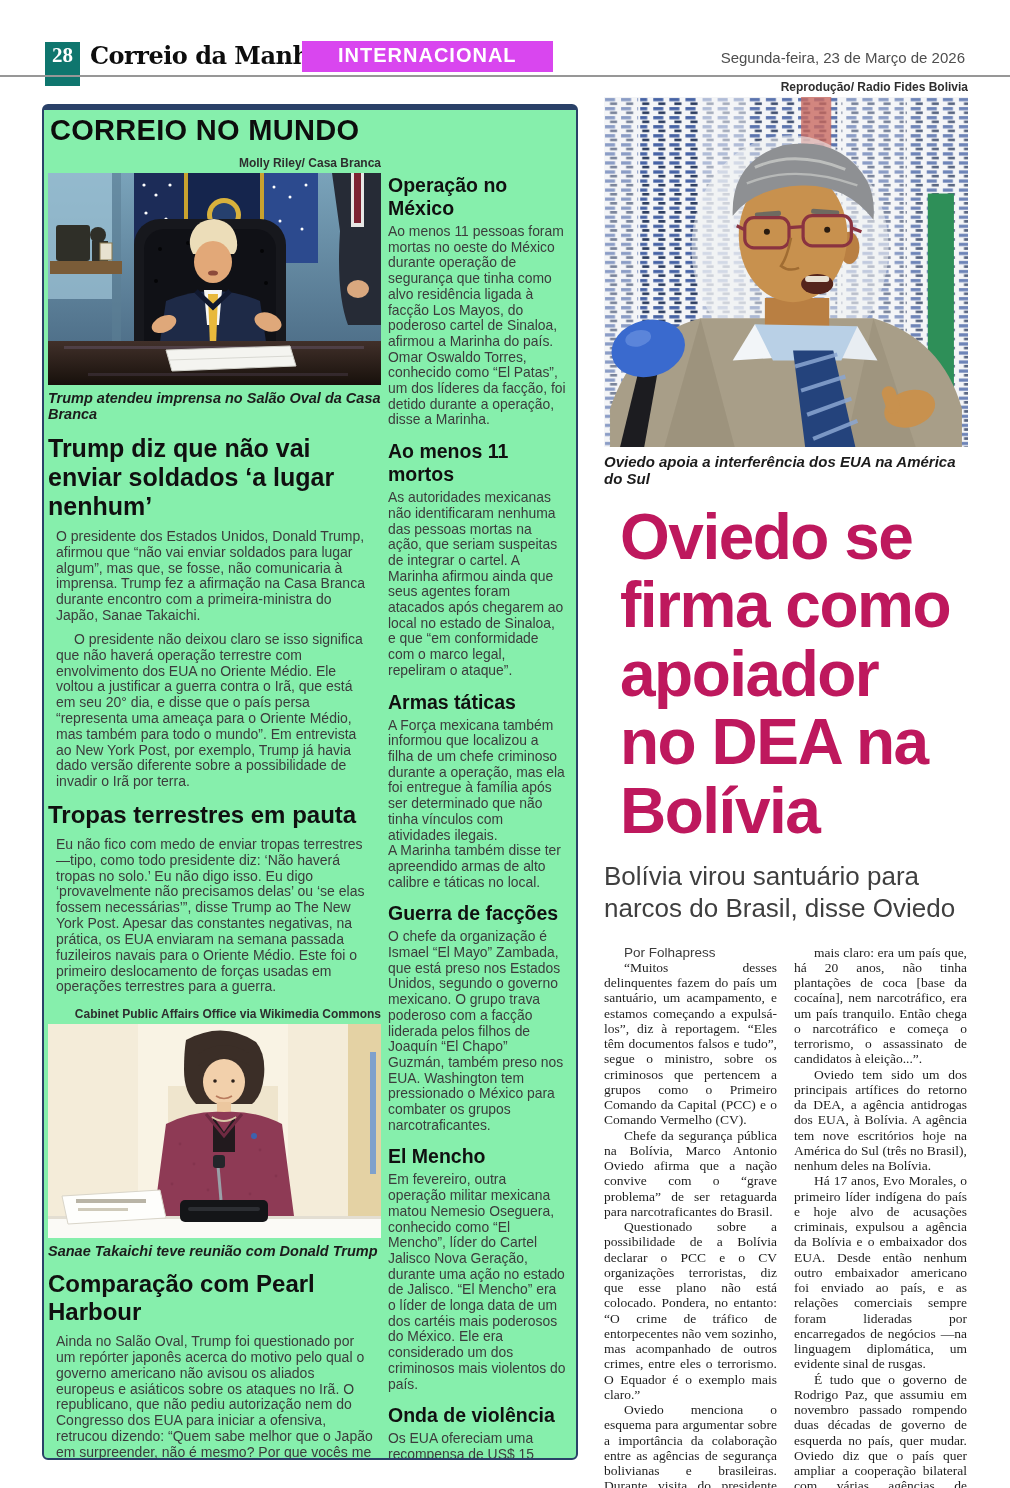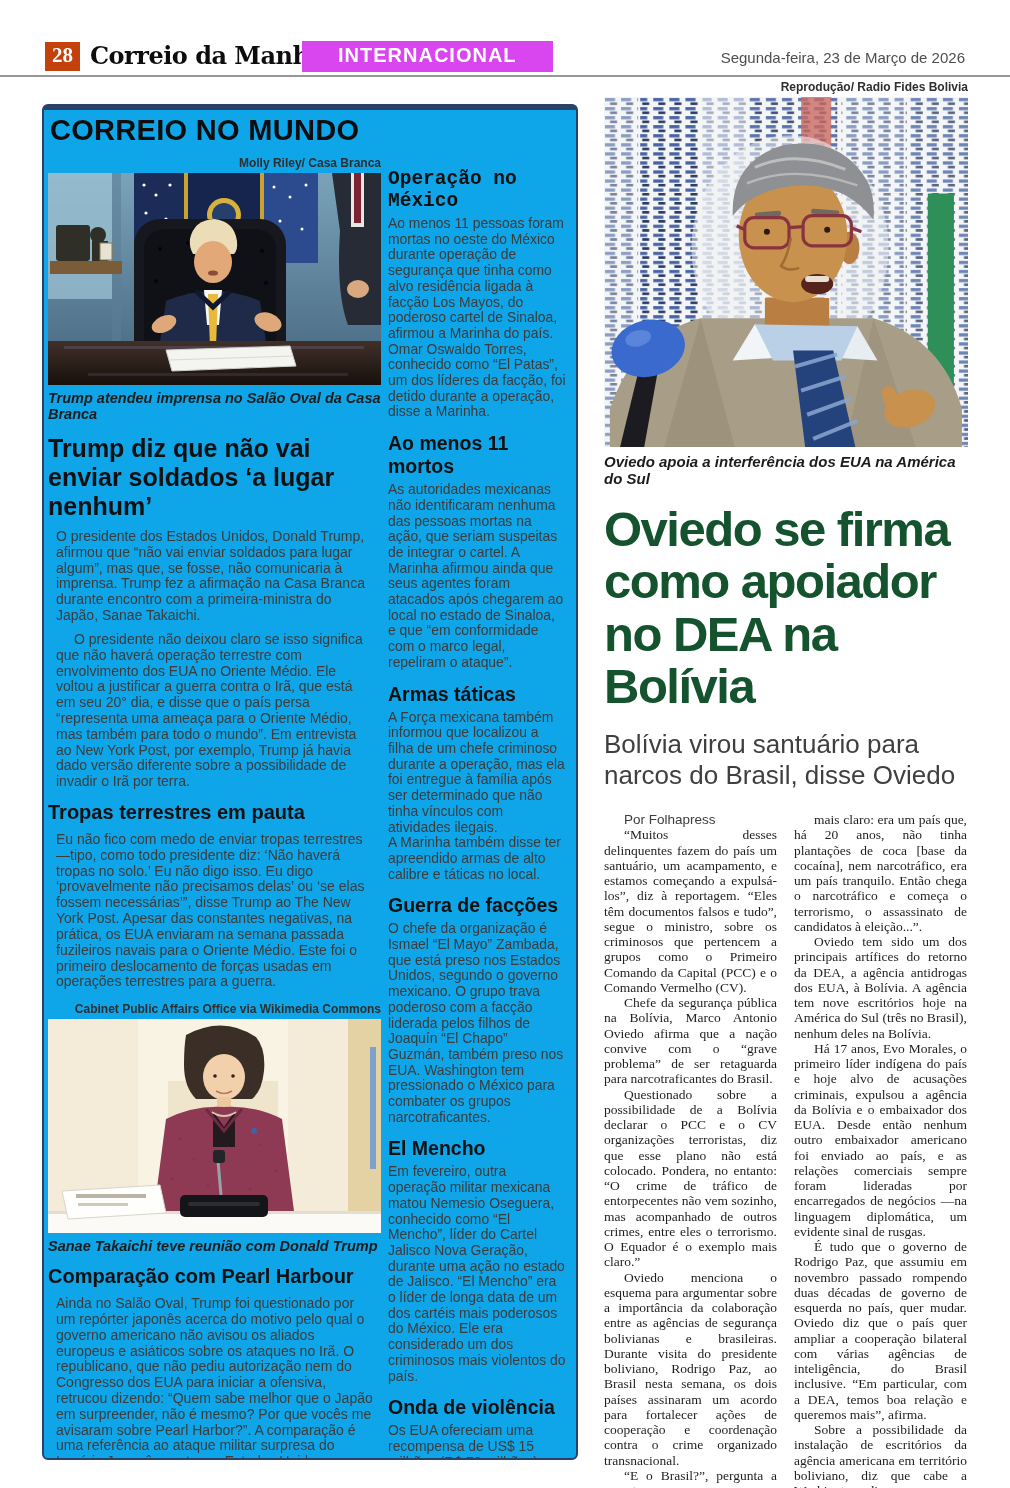--- a/index.html
+++ b/index.html
@@ -2,55 +2,55 @@
 <html lang="pt"><head>
 <meta charset="utf-8">
 <title>Correio da Manhã — Internacional</title>
 <style>
   html,body{margin:0;padding:0;}
   body{
     width:1010px;height:1488px;position:relative;background:#ffffff;
     font-family:"Liberation Sans",sans-serif;color:#222;overflow:hidden;
   }
   
-  .hdr-pagenum{position:absolute;left:45px;top:42px;background:#c2410c;color:#fff;
-    font-family:"Liberation Serif",serif;font-weight:700;font-size:21px;padding:1px 7px 3px;}
+  .hdr-pagenum{position:absolute;left:45px;top:42px;background:#0f766e;color:#fff;
+    font-family:"Liberation Serif",serif;font-weight:700;font-size:21px;padding:1px 7px 18px;}
   .hdr-masthead{position:absolute;left:90px;top:41px;font-family:"DejaVu Serif",serif;
     font-weight:700;font-size:24px;letter-spacing:-0.5px;color:#0d0d0d;}
   .hdr-section{position:absolute;left:302px;top:41px;background:#d946ef;color:#fff;
     font-weight:700;font-size:20px;letter-spacing:1px;padding:3px 36px 5px;}
   .hdr-date{position:absolute;right:45px;top:49px;font-size:15px;color:#4e4e4e;}
   .hdr-rule{position:absolute;left:0;right:0;top:75px;height:2px;background:#979797;}
 
   
   .cnm-box{position:absolute;left:42px;top:104px;width:536px;height:1356px;box-sizing:border-box;
-    border:2px solid #2a4168;border-top-width:6px;border-radius:6px;overflow:hidden;background:#0ea5e9;}
+    border:2px solid #2a4168;border-top-width:6px;border-radius:6px;overflow:hidden;background:#86efac;}
   .cnm-title{position:absolute;left:6px;top:4px;font-size:29px;font-weight:800;
     letter-spacing:.3px;color:#0d0d0d;}
   .col-left{position:absolute;left:4px;top:46px;width:333px;}
   .col-mid{position:absolute;left:344px;top:46px;width:178px;}
 
   .credit{font-size:12px;font-weight:700;color:#2e2e2e;text-align:right;margin:0 0 3px;}
   .credit.mt{margin-top:12px;}
   .photo{display:block;width:100%;height:auto;}
   .caption{font-size:14.5px;font-style:italic;font-weight:700;color:#1c1c1c;margin:5px 0 0;}
   .headline1{font-size:25px;font-weight:800;line-height:1.16;color:#101010;margin:12px 0 8px;}
   .bodytext p{font-size:14px;line-height:1.13;color:#3c3c3c;margin:8px;}
   .bodytext p.indent{text-indent:18px;}
-  .subhead3{font-size:20px;font-weight:800;color:#101010;margin:11px 0 3px;}
+  .subhead3{font-size:24px;font-weight:800;color:#101010;margin:11px 0 3px;}
 
   .col-mid h4{font-size:19.5px;font-weight:800;color:#101010;margin:12px 0 4px;}
-  .col-mid h4.first{margin-top:12px;font-family:Liberation Mono, monospace;}
+  .col-mid h4.first{margin-top:18px;}
   .col-mid p{font-size:13.9px;line-height:1.13;color:#3c3c3c;margin:0;}
 
   
   .ov{position:absolute;left:604px;top:80px;width:364px;}
   .ov-caption{font-size:15px;font-style:italic;font-weight:700;color:#1c1c1c;margin:6px 0 0;}
-  .ov-headline{font-size:49px;font-weight:800;line-height:1.07;letter-spacing:-1.5px;
-    color:#14532d;margin:16px 0 0;}
+  .ov-headline{font-size:64px;font-weight:800;line-height:1.07;letter-spacing:-1.5px;
+    color:#be185d;margin:16px 16px 0;}
   .ov-sub{font-size:26px;line-height:1.22;color:#3f3f3f;font-weight:400;margin:16px 0 0;}
   .ov-cols{display:flex;gap:17px;margin-top:20px;height:682px;overflow:hidden;}
   .ov-col{width:173px;font-family:"Liberation Serif",serif;font-size:13.5px;line-height:1.13;
     color:#1e1e1e;text-align:justify;}
   .ov-col p{margin:0;text-indent:20px;}
   .ov-byline{font-family:"Liberation Sans",sans-serif;font-size:13.5px;color:#3c3c3c;
     margin:2px 0 16px;text-indent:0;}
 </style>
 </head>
 <body>

